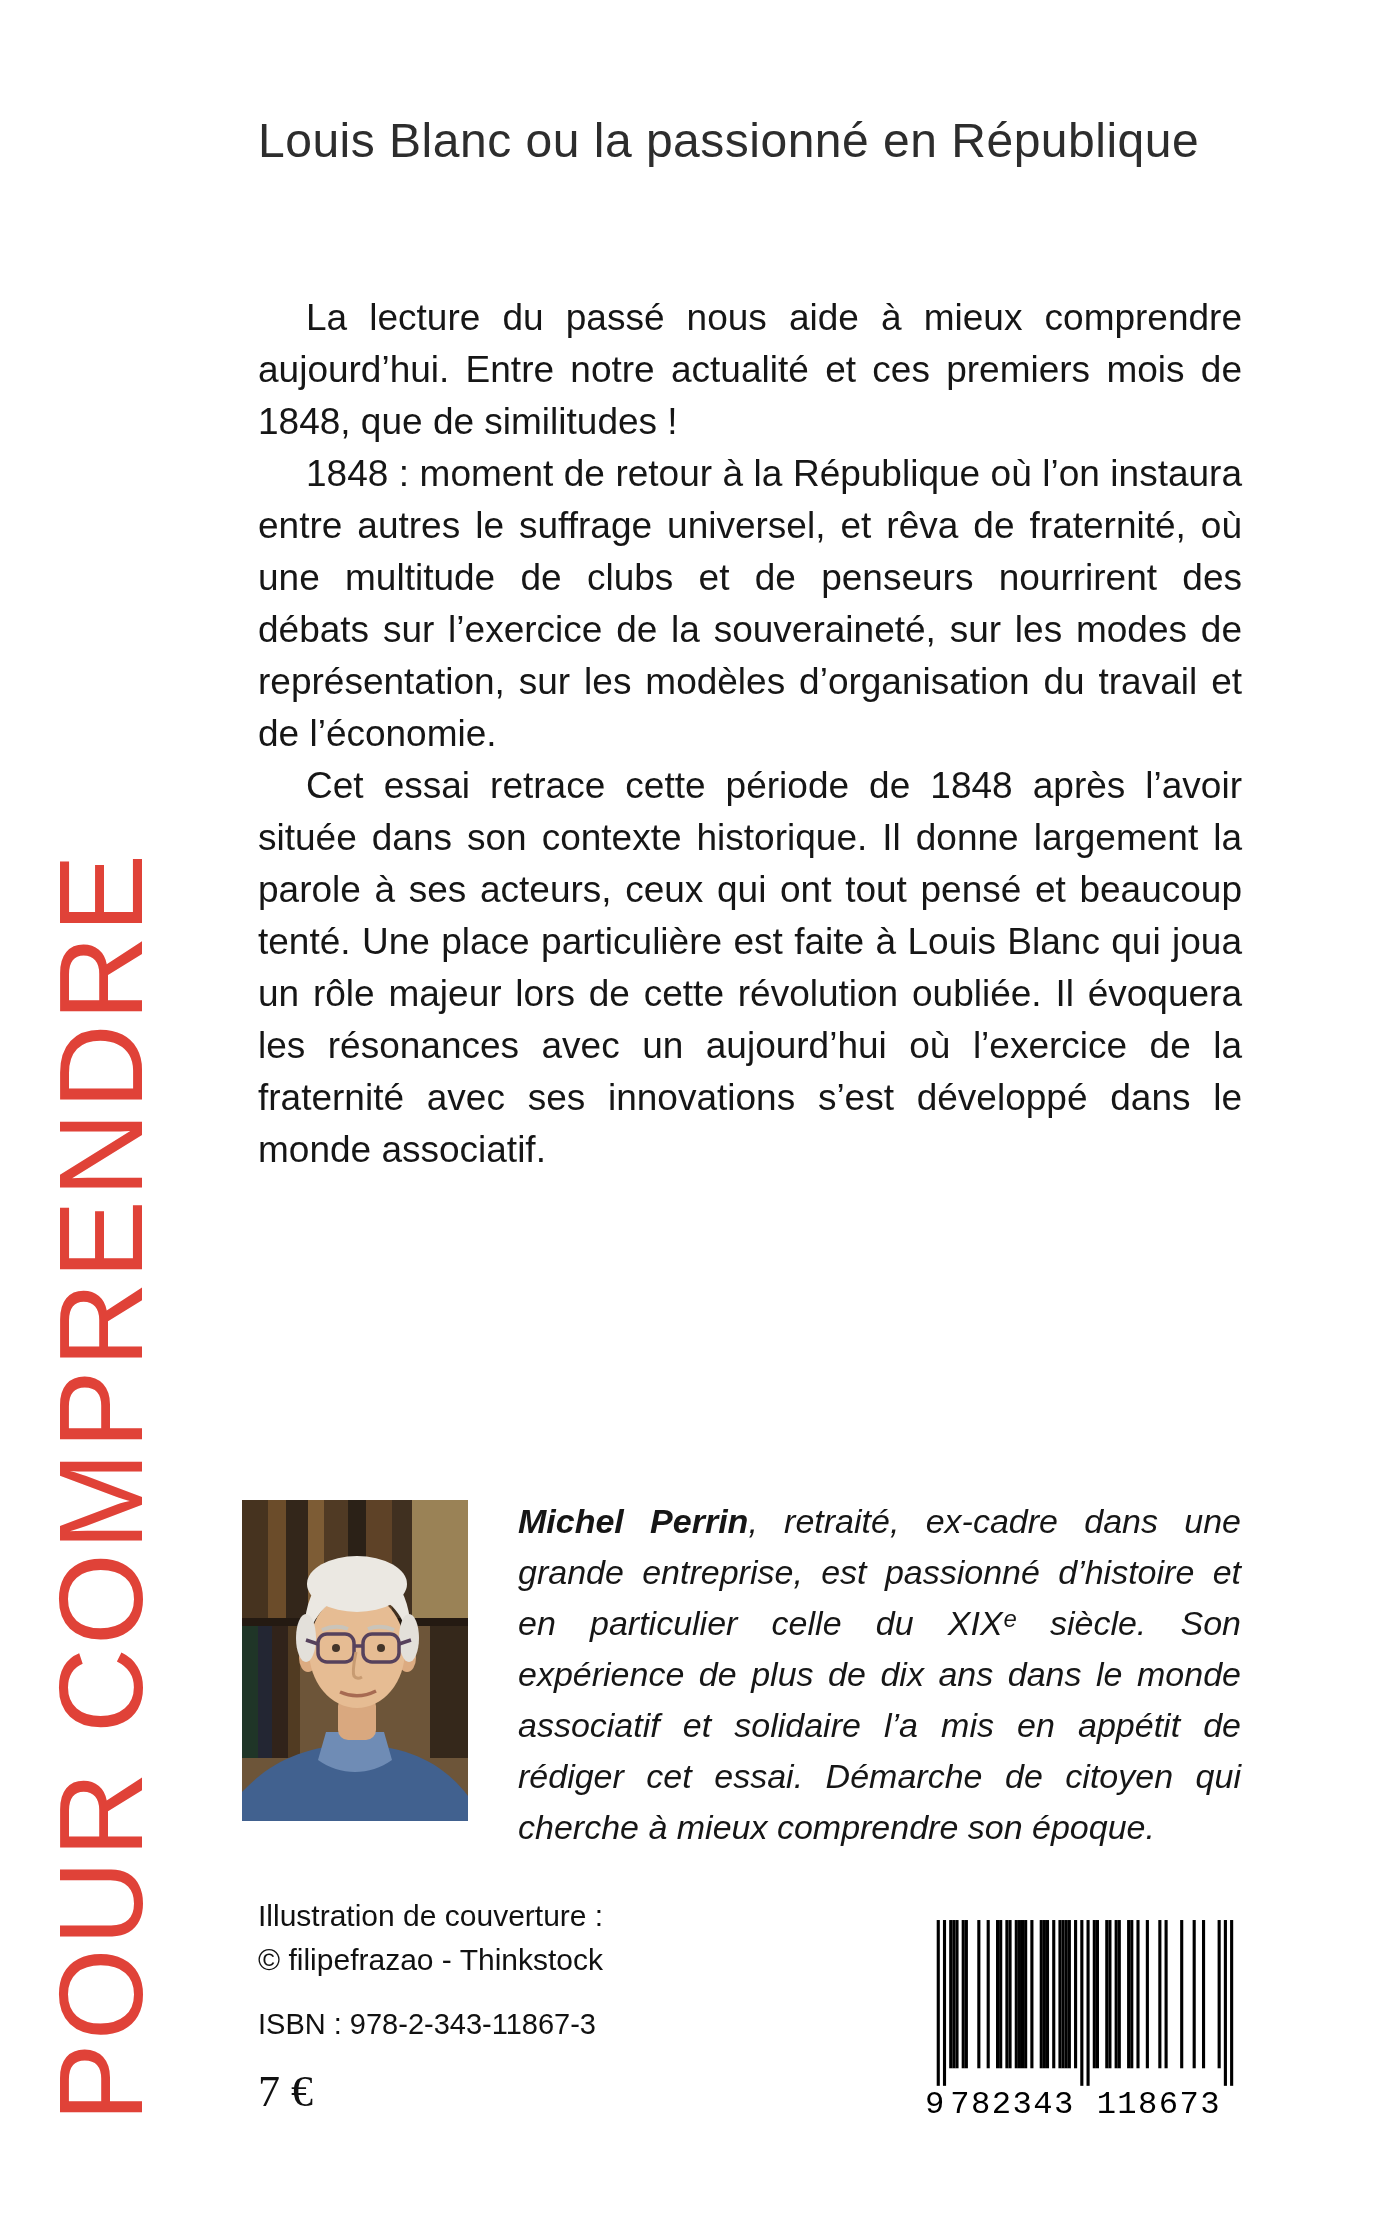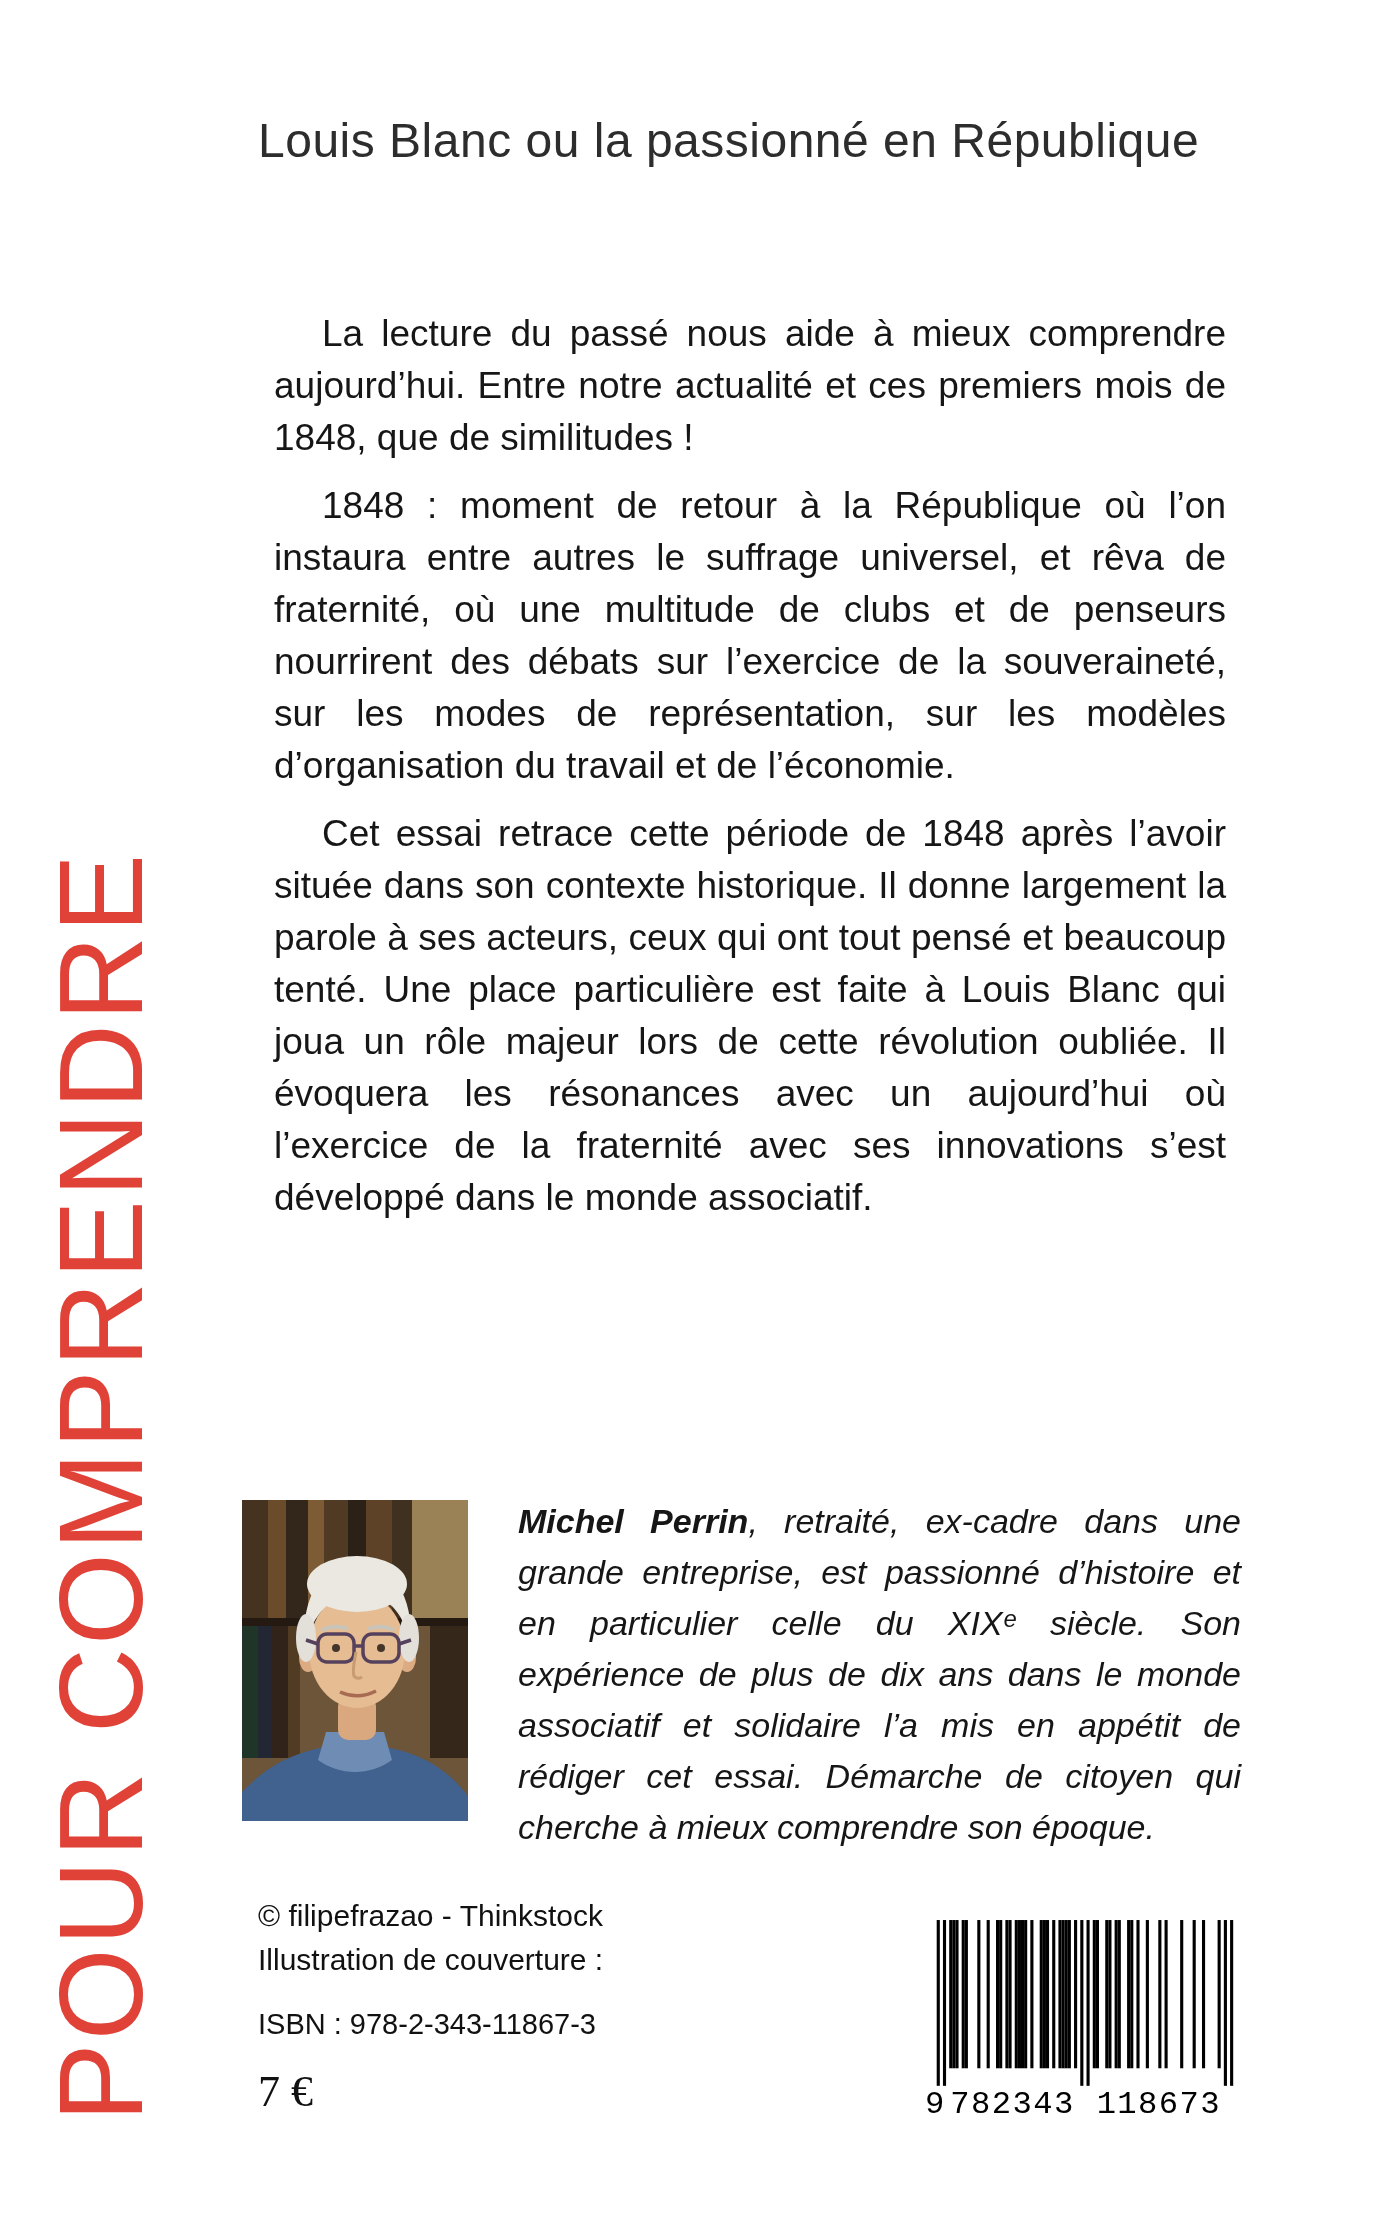--- a/index.html
+++ b/index.html
@@ -46,21 +46,21 @@
   .synopsis {
     position: absolute;
     left: 258px;
     top: 292px;
     width: 984px;
     font-size: 37px;
     line-height: 52px;
     text-align: justify;
     color: #161616;
   }
-  .synopsis p { margin: 16px; text-indent: 48px; }
+  .synopsis p { margin: 0; text-indent: 48px; }
 
   .author-section {
     position: absolute;
     left: 242px;
     top: 1496px;
     width: 1000px;
   }
   .author-photo {
     position: absolute;
     left: 0;
@@ -172,22 +172,22 @@
         <circle cx="94" cy="148" r="4" fill="#43352a"></circle>
         <circle cx="139" cy="148" r="4" fill="#43352a"></circle>
         <path d="M114,152 C112,163 110,171 112,176 Q115,180 120,177" stroke="#c89b72" stroke-width="3" fill="none"></path>
         <path d="M98,192 Q116,200 134,191" stroke="#a76a52" stroke-width="3.5" fill="none"></path>
       </g>
     </svg>
     <p class="author-bio"><span class="author-name">Michel Perrin</span><span>, retraité, ex-cadre dans une grande entreprise, est passionné d’histoire et en particulier celle du XIXᵉ siècle. Son expérience de plus de dix ans dans le monde associatif et solidaire l’a mis en appétit de rédiger cet essai. Démarche de citoyen qui cherche à mieux comprendre son époque.</span></p>
   </section>
 
   <div class="cover-credit">
+    <div>Illustration de couverture :</div>
     <div>© filipefrazao - Thinkstock</div>
-    <div>Illustration de couverture :</div>
   </div>
 
   <div class="isbn">ISBN&nbsp;: 978-2-343-11867-3</div>
   <div class="price">7 €</div>
 
   <div class="barcode">
     <svg class="barcode-svg" viewBox="0 0 324 205" xmlns="http://www.w3.org/2000/svg">
         <rect x="12.0" y="0" width="3.2" height="170" fill="#000"></rect>
         <rect x="18.4" y="0" width="3.2" height="170" fill="#000"></rect>
         <rect x="24.8" y="0" width="3.2" height="152" fill="#000"></rect>

